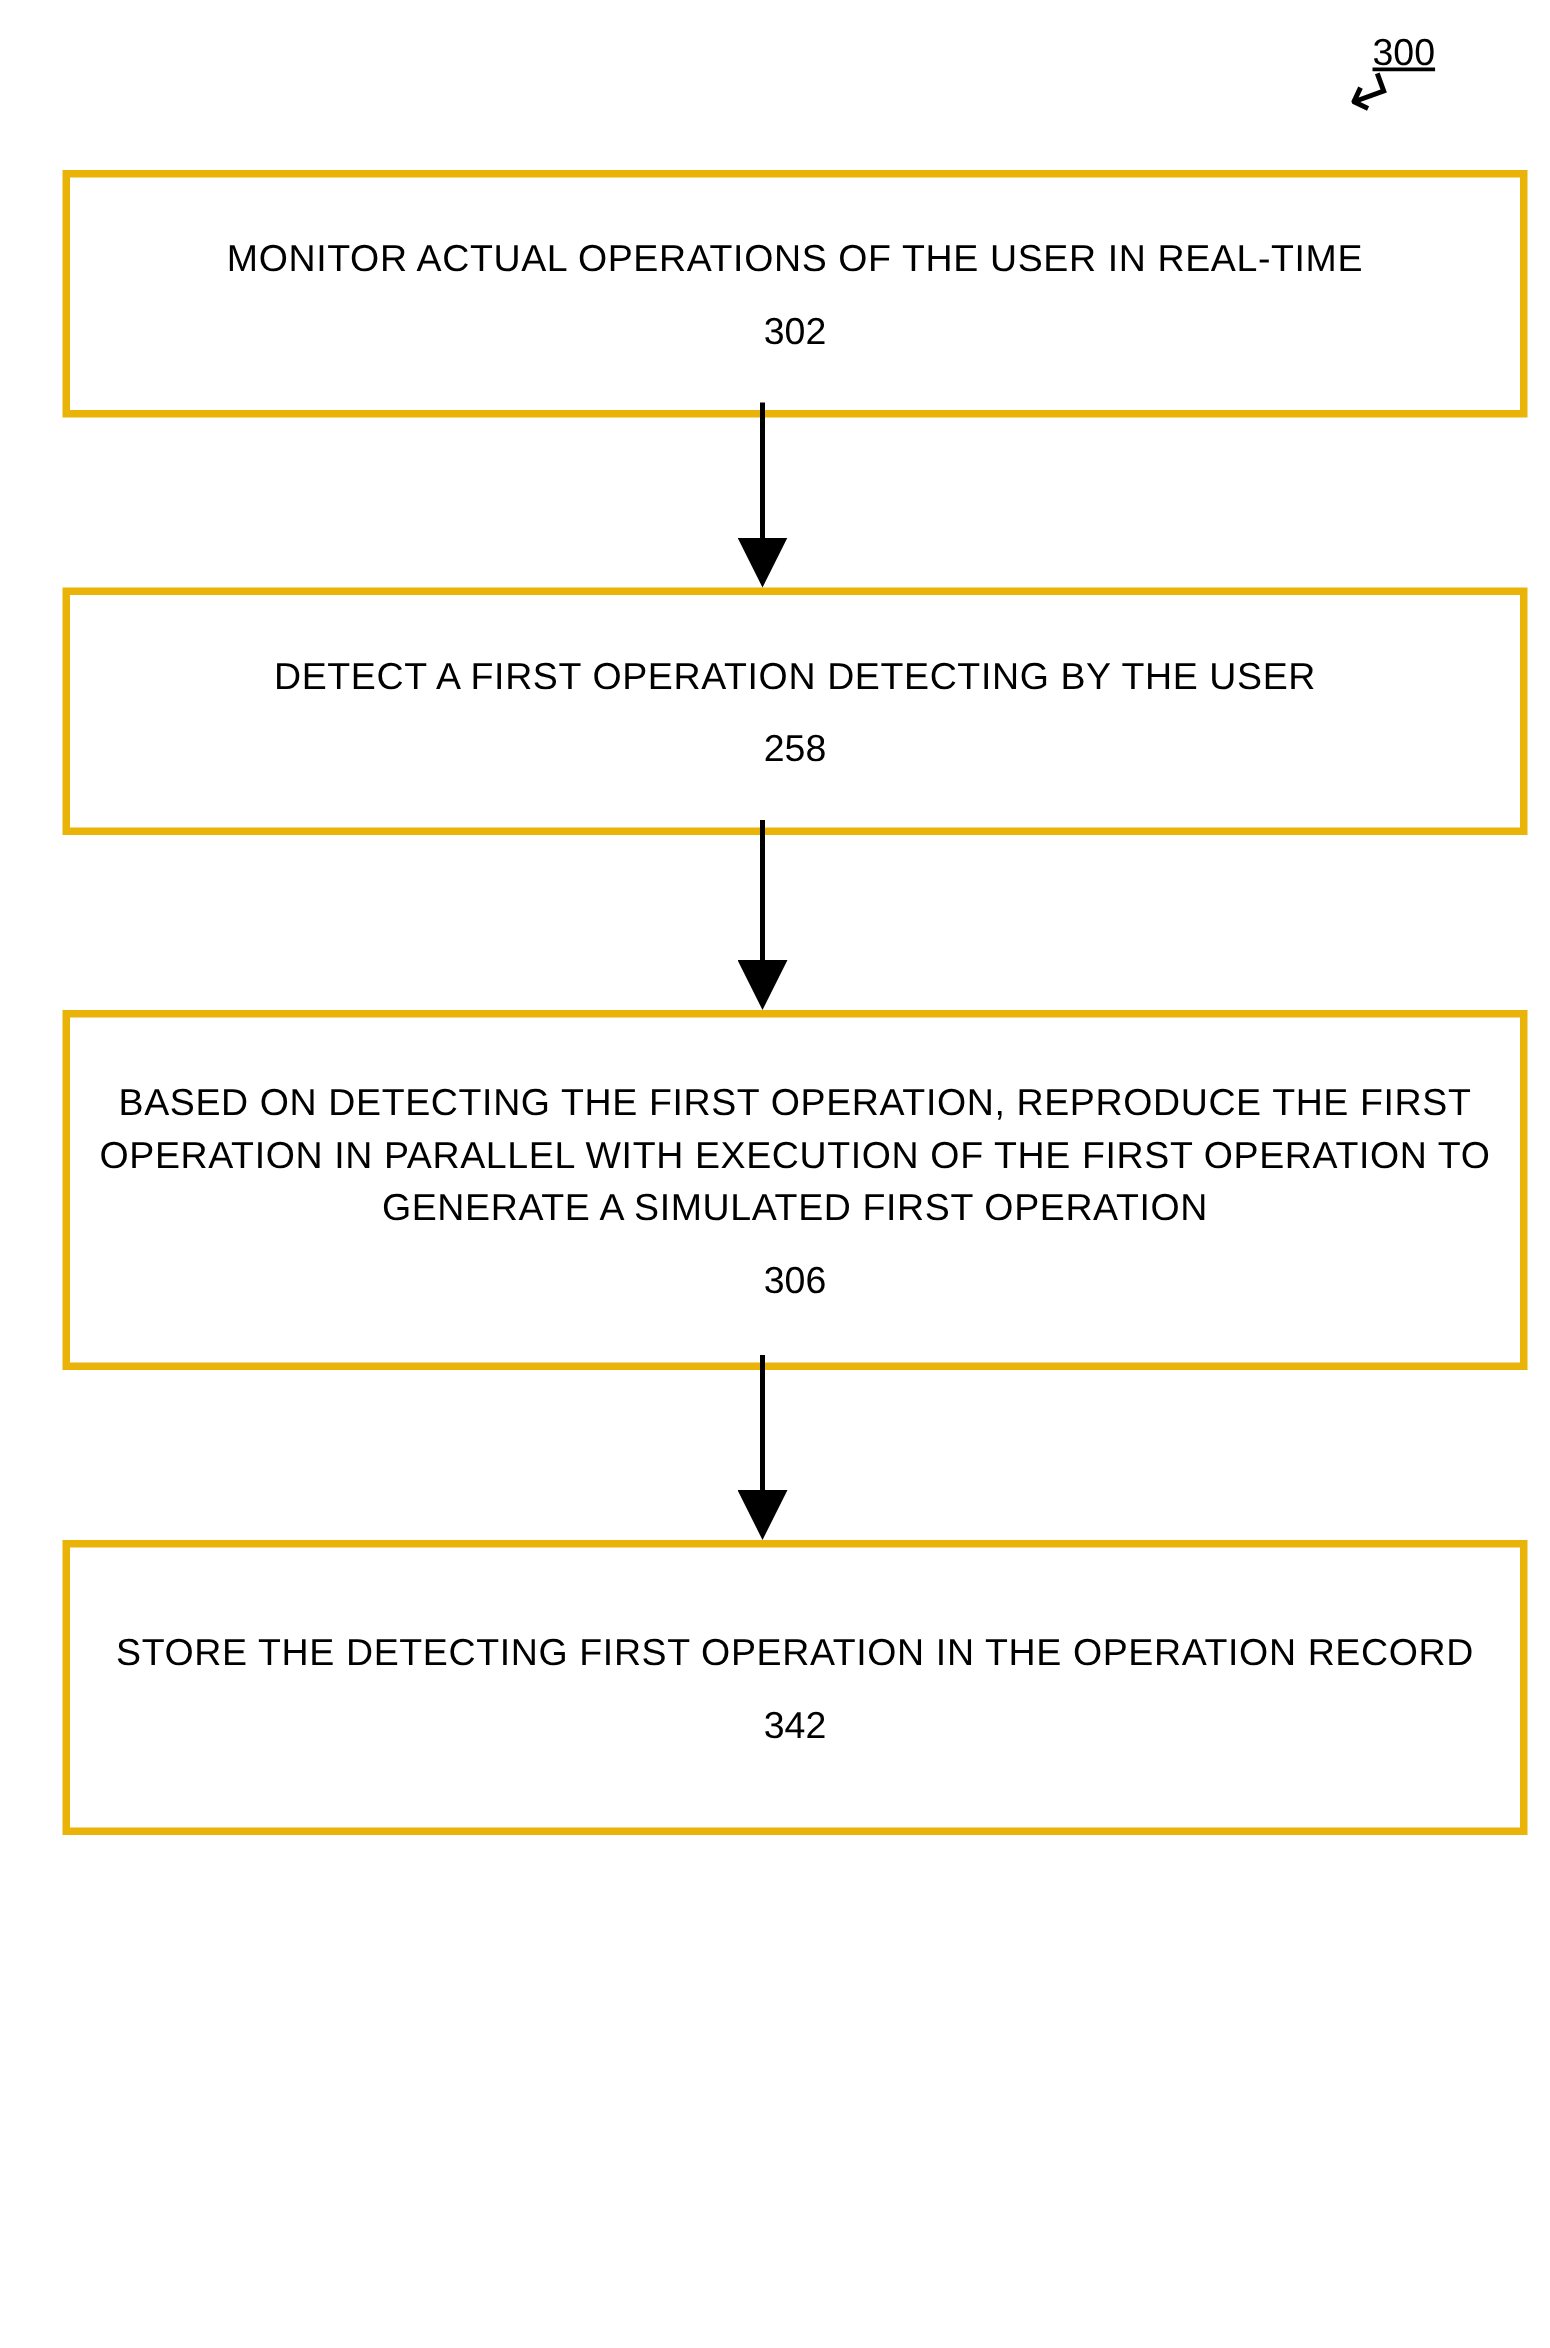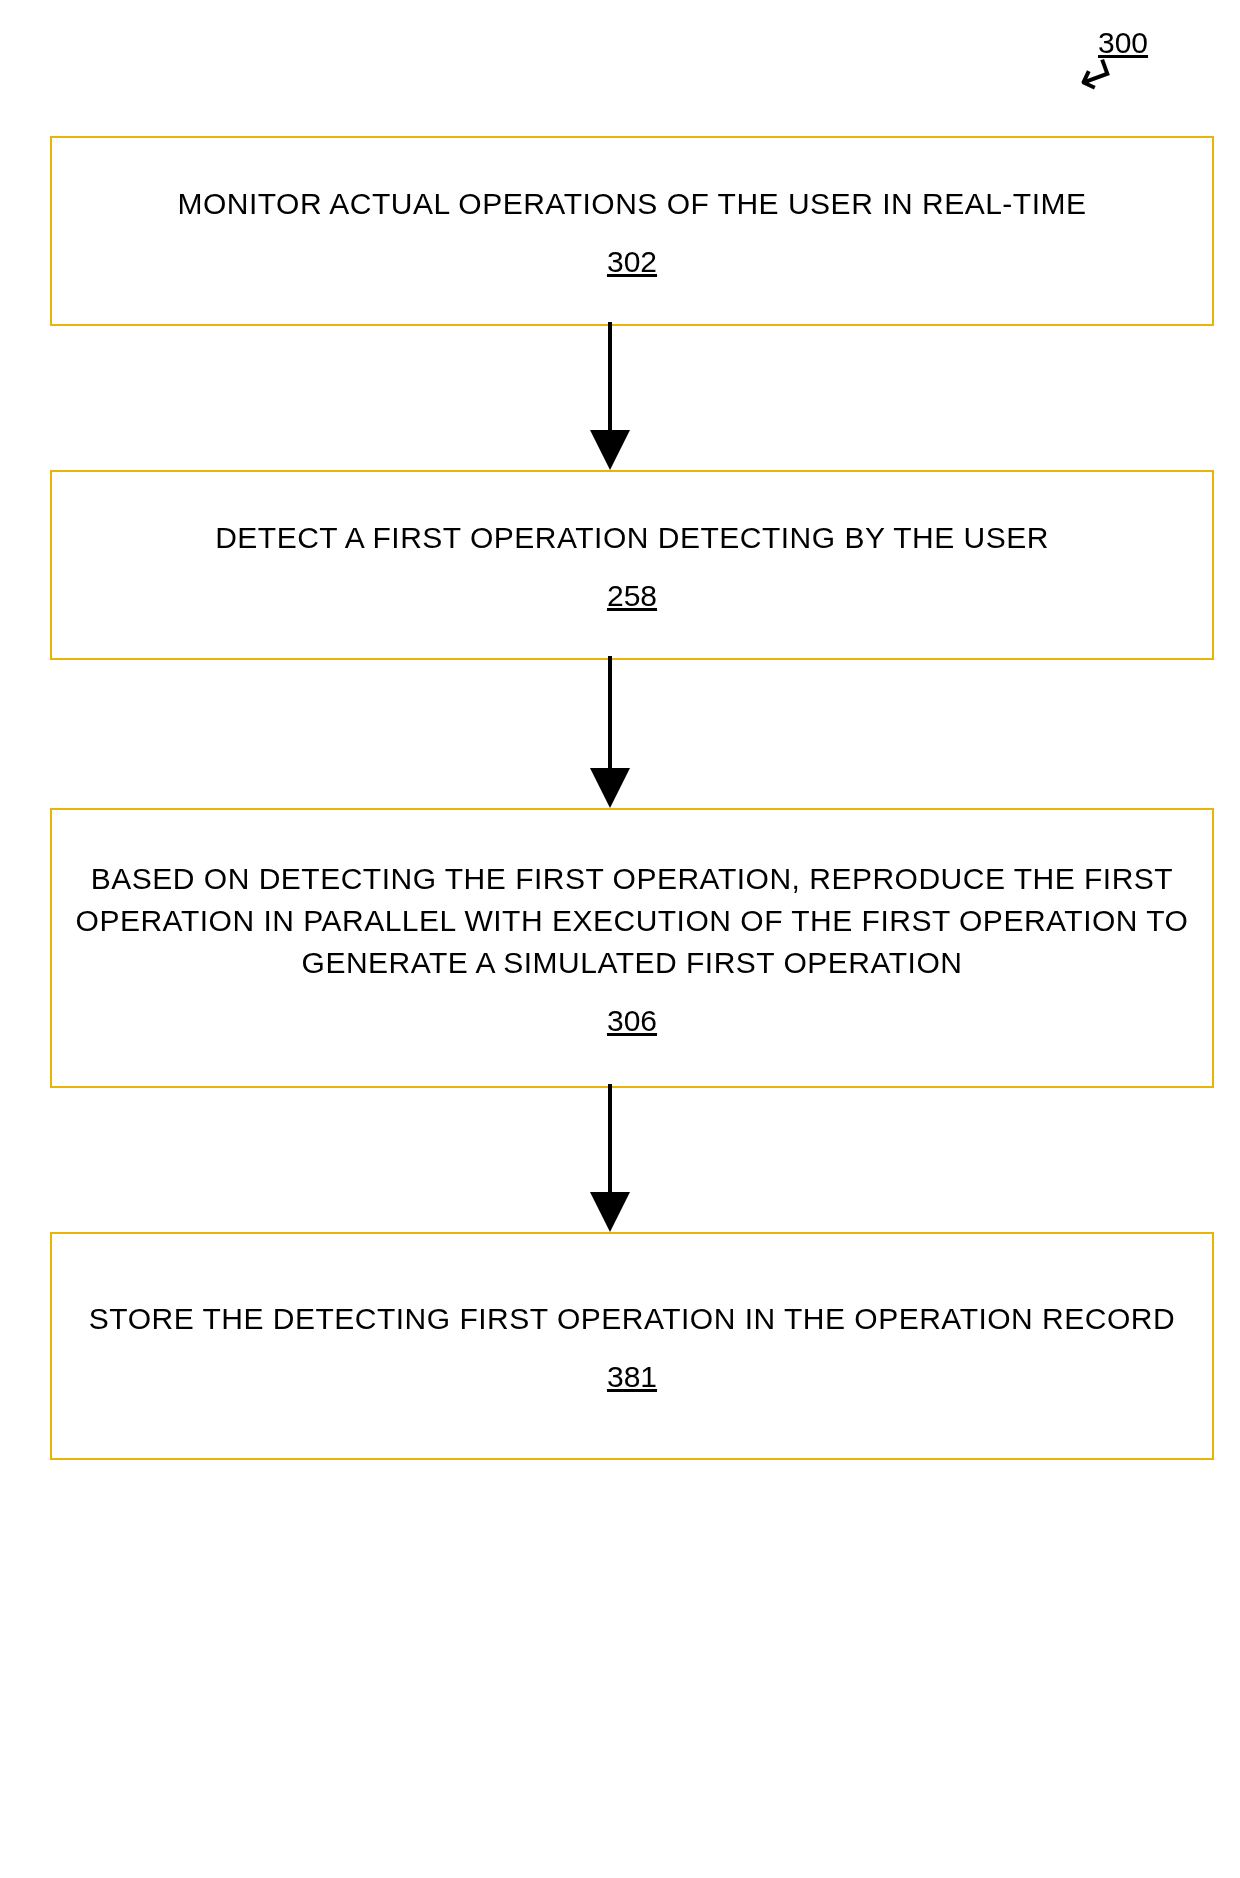--- a/index.html
+++ b/index.html
@@ -9,37 +9,36 @@
     font-family: Arial, Helvetica, sans-serif;
     color: #000;
   }
   .canvas {
     position: relative;
     width: 1240px;
     height: 1590px;
   }
   .box {
     position: absolute;
-    border: 2px solid #eab308;
+    border: 6px solid #eab308;
     background: #fff;
     display: flex;
     flex-direction: column;
     align-items: center;
     justify-content: center;
     text-align: center;
     padding: 0 20px;
   }
   .box .text {
     font-size: 30px;
     line-height: 1.4;
     letter-spacing: 0.5px;
   }
   .box .num {
     font-size: 30px;
-    text-decoration: underline;
     margin-top: 20px;
   }
   .fig-label {
     position: absolute;
     font-size: 51px;
     font-weight: bold;
     font-style: italic;
   }
   .ref-label {
     position: absolute;
@@ -76,21 +75,21 @@
     <div class="num">258</div>
   </div>
 
   <div class="box" style="left:50px; top:808px; width:1120px; height:276px;">
     <div class="text">BASED ON DETECTING THE FIRST OPERATION, REPRODUCE THE FIRST OPERATION IN PARALLEL WITH EXECUTION OF THE FIRST OPERATION TO GENERATE A SIMULATED FIRST OPERATION</div>
     <div class="num">306</div>
   </div>
 
   <div class="box" style="left:50px; top:1232px; width:1120px; height:224px;">
     <div class="text">STORE THE DETECTING FIRST OPERATION IN THE OPERATION RECORD</div>
-    <div class="num">381</div>
+    <div class="num">342</div>
   </div>
 
   <svg class="arrows" width="1240" height="1878">
     <defs>
       <marker id="ah" viewBox="0 0 10 10" refX="9" refY="5" markerWidth="10" markerHeight="10" orient="auto-start-reverse">
         <path d="M 0 0 L 10 5 L 0 10 z" fill="#000"></path>
       </marker>
     </defs>
 
     <line x1="610" y1="322" x2="610" y2="466" stroke="#000" stroke-width="4" marker-end="url(#ah)"></line>

